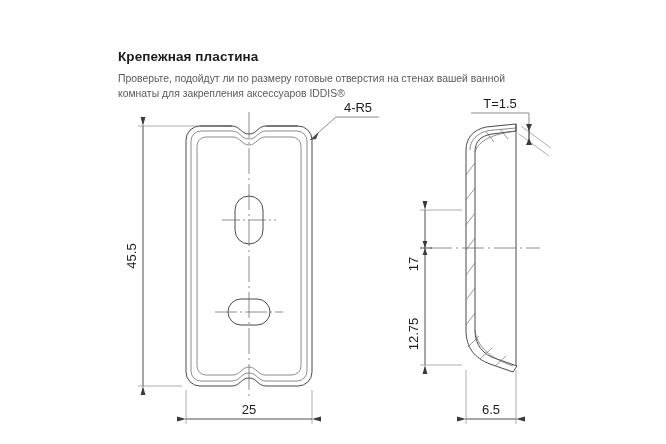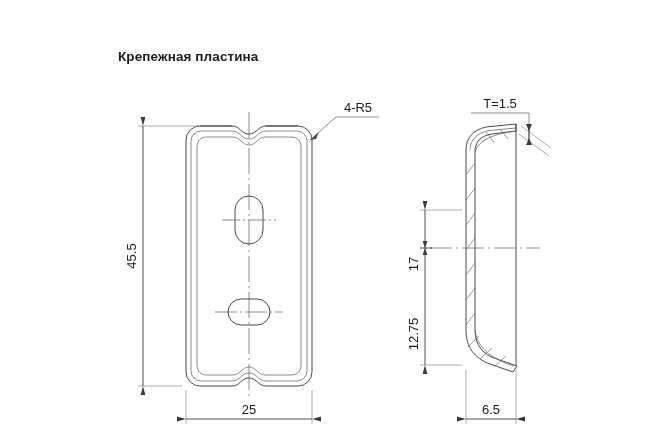--- a/index.html
+++ b/index.html
@@ -56,20 +56,24 @@
     fill: #1c1c1c;
   }
 </style>
 </head>
 <body>
 
 <div id="page-root">
 
   <div class="header-block">
     <div class="header-title">Крепежная пластина</div>
+    <div class="header-desc">
+      <span>Проверьте, подойдут ли по размеру готовые отверстия на стенах вашей ванной комнаты</span>
+      <span>для закрепления аксессуаров IDDIS®</span>
+    </div>
   </div>
 
   <div class="drawing-area">
     <svg class="cad" width="666" height="444" viewBox="0 0 666 444">
 
       <defs>
         <marker id="arrStart" markerWidth="10" markerHeight="8" refX="9" refY="4" orient="auto" markerUnits="userSpaceOnUse">
           <path d="M9,4 L0,1.6 L0,6.4 Z" fill="#3a3a3a"></path>
         </marker>
         <marker id="arrEnd" markerWidth="10" markerHeight="8" refX="1" refY="4" orient="auto" markerUnits="userSpaceOnUse">

